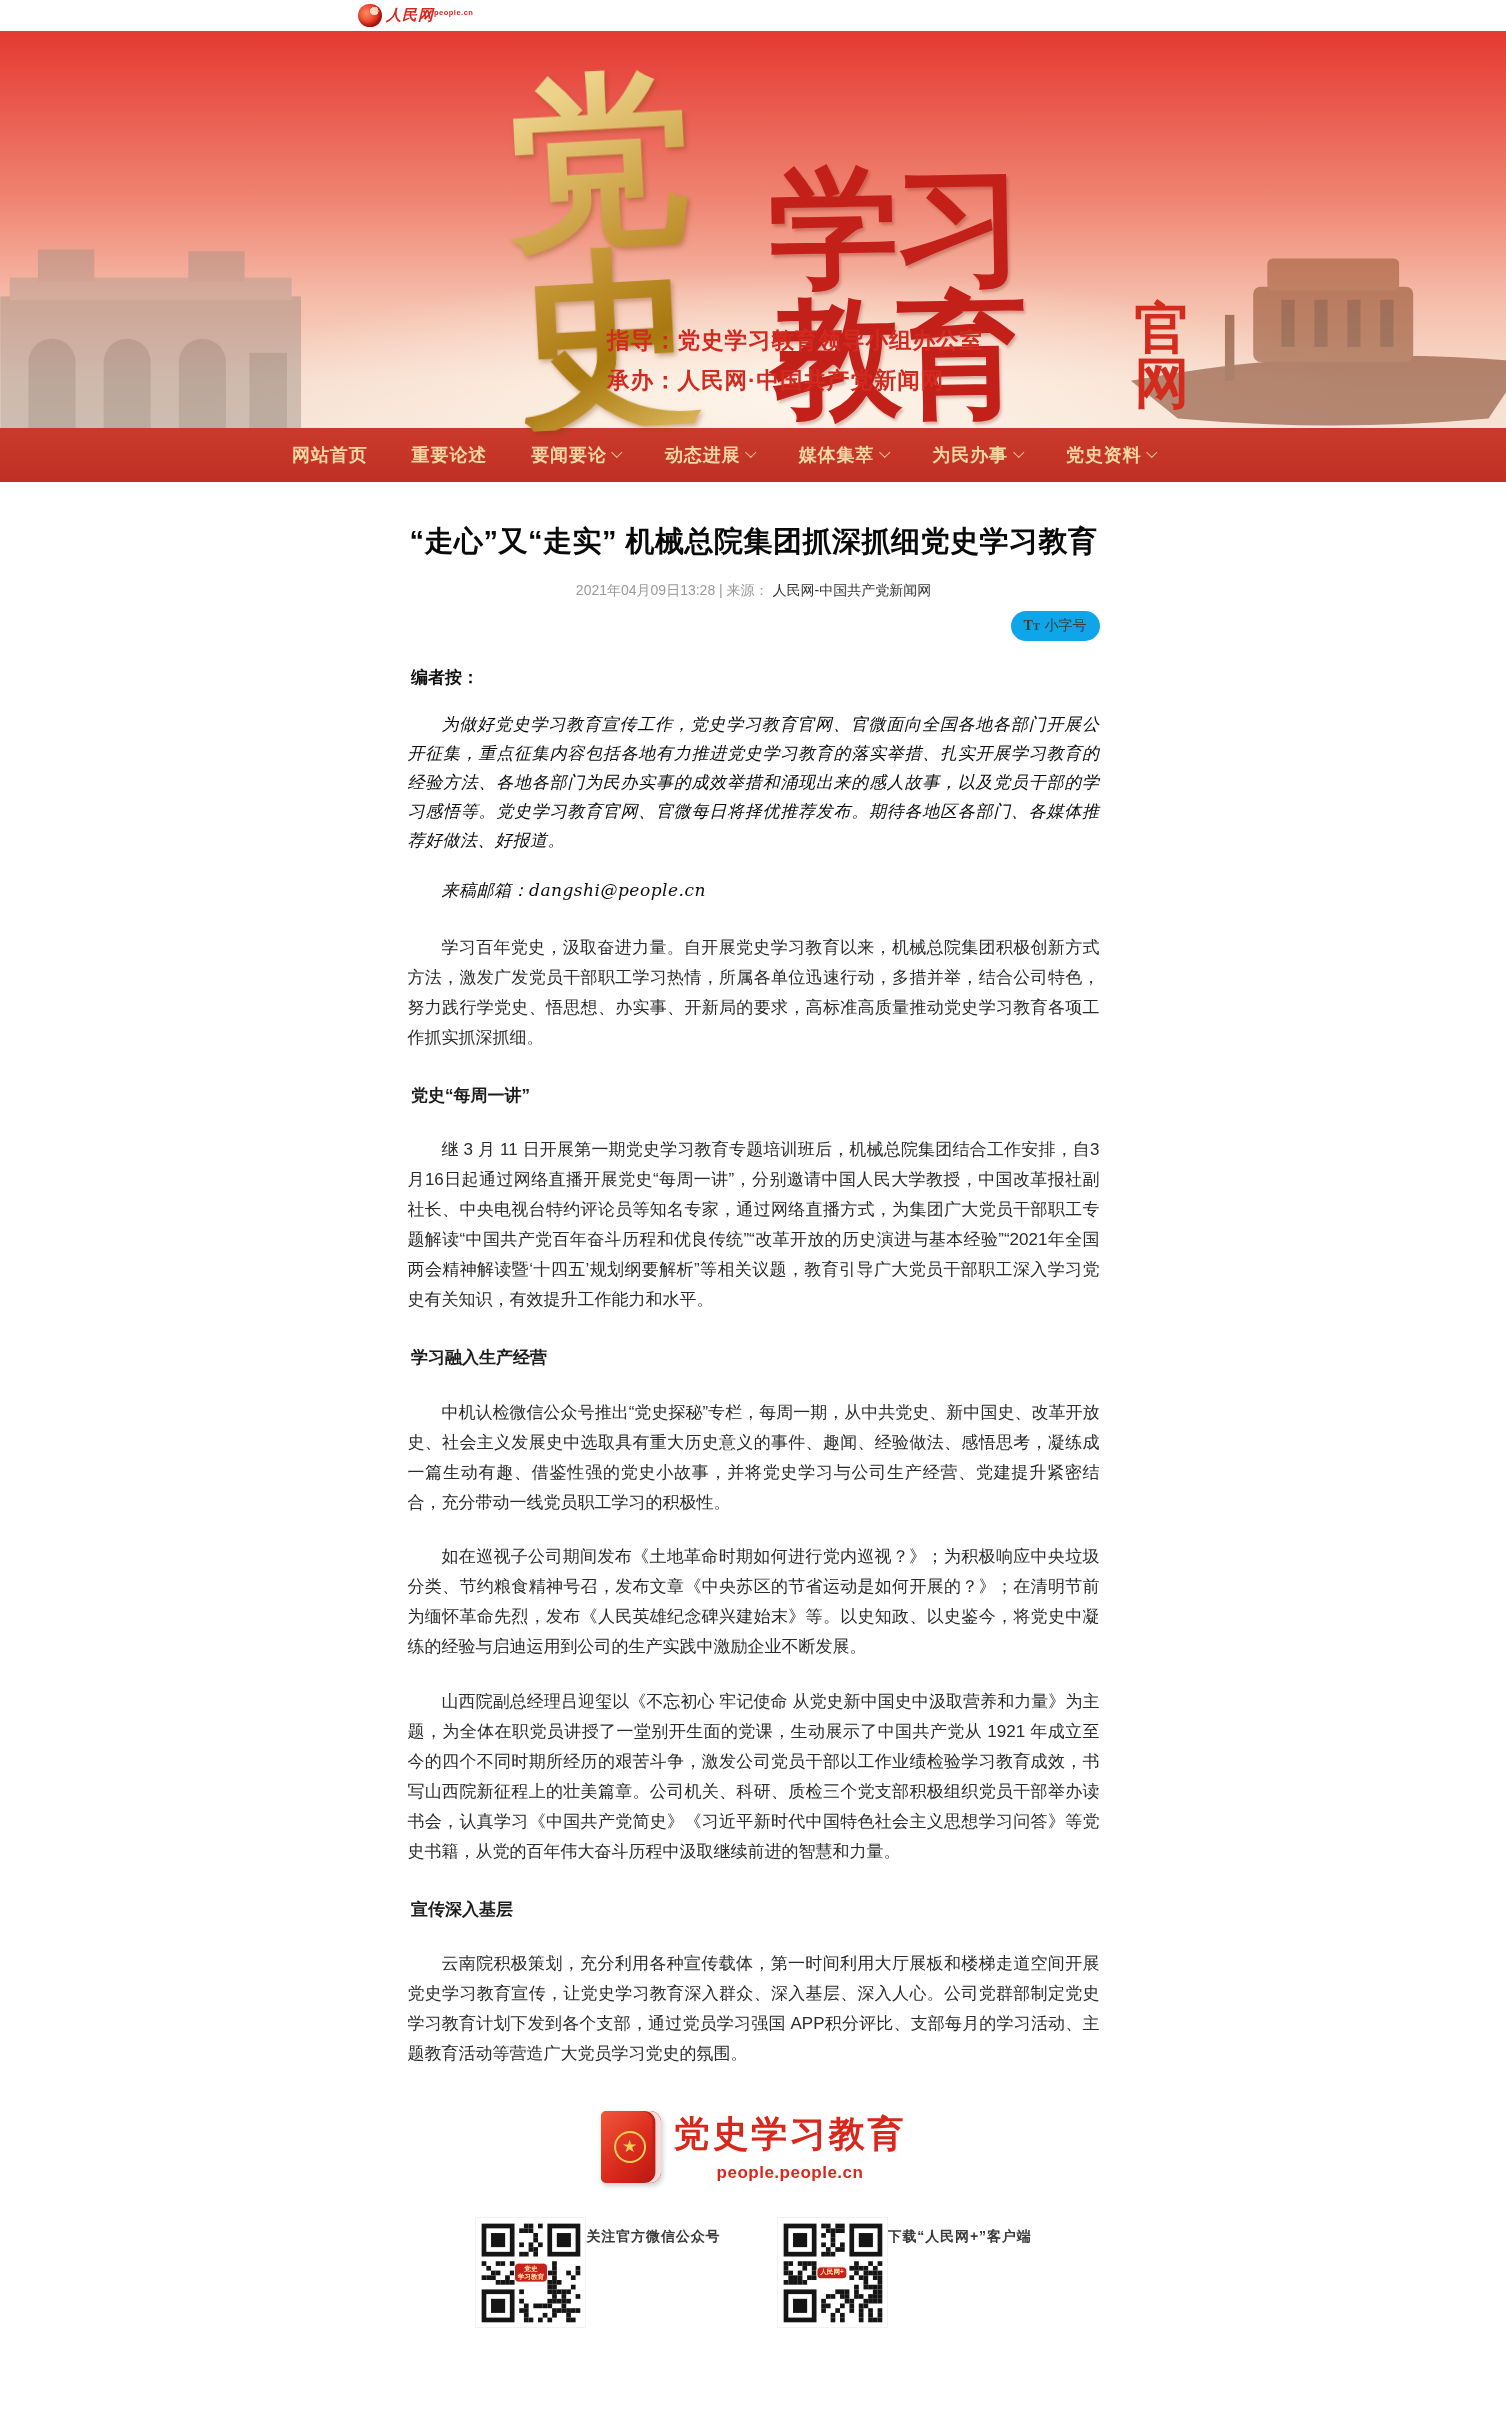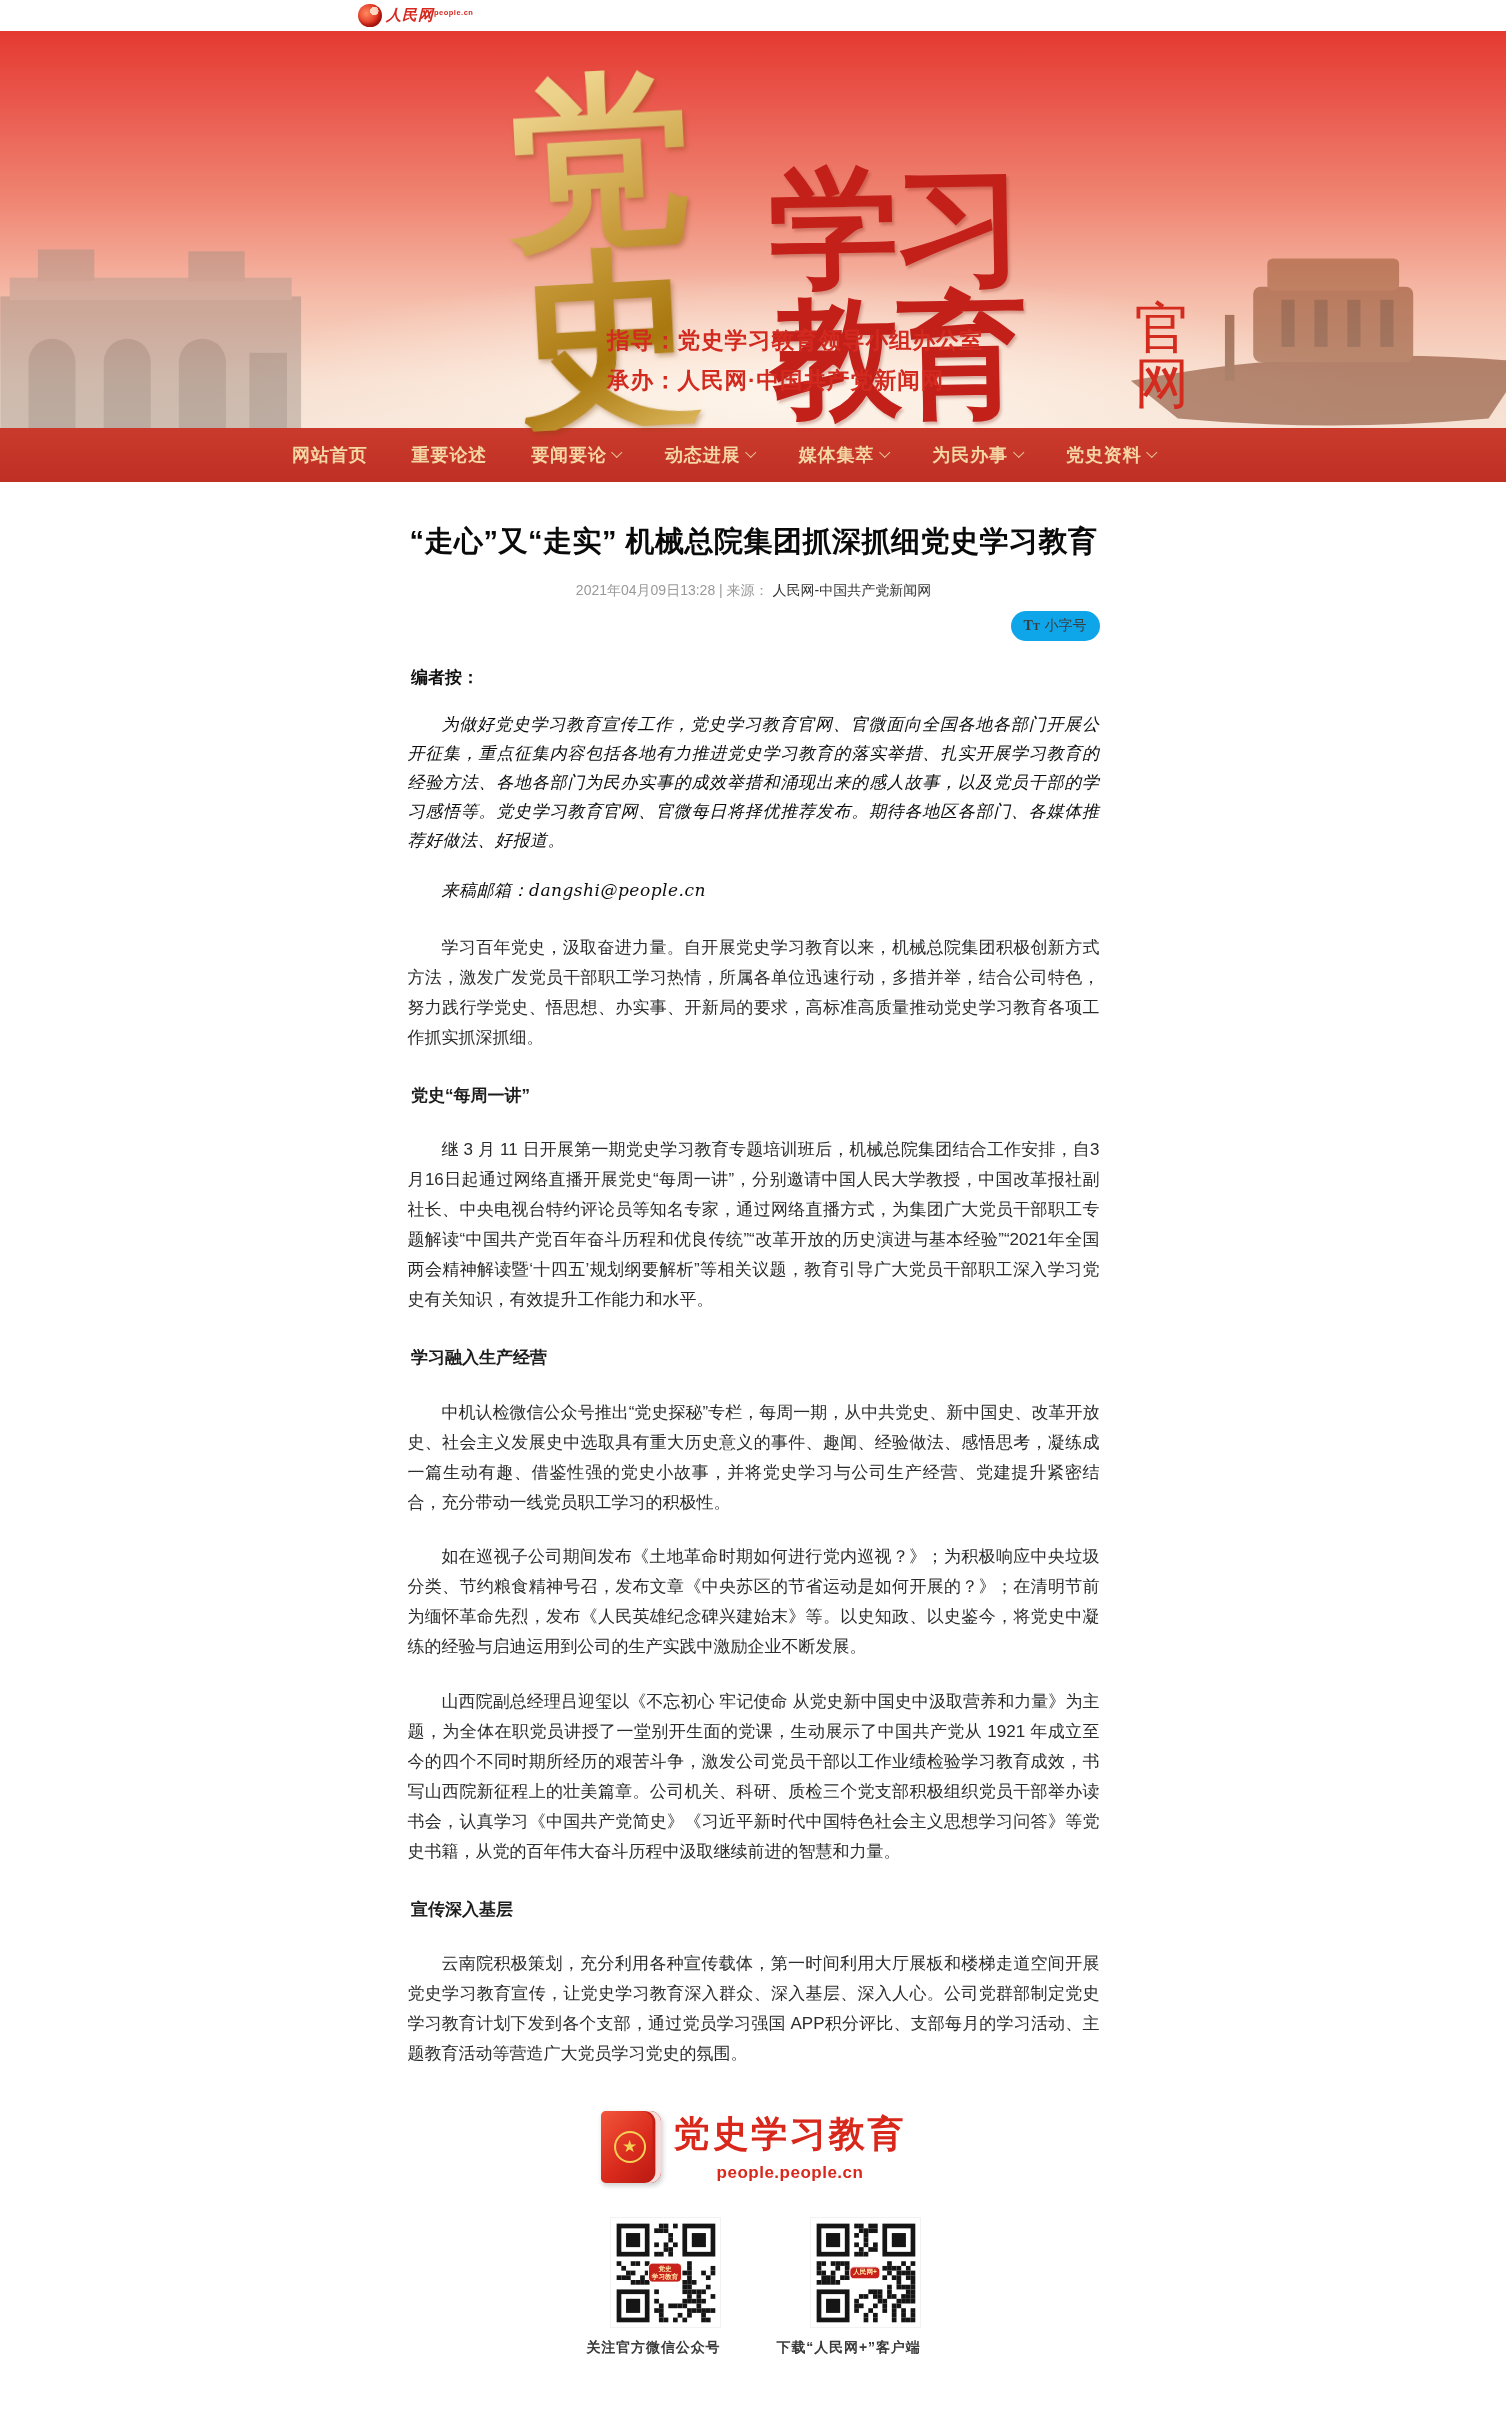--- a/index.html
+++ b/index.html
@@ -30,21 +30,21 @@
   .deco-building { left:0; }
   .deco-boat { right:-38px; opacity:.55; }
   .cal { position:absolute; left:217px; top:38px; display:flex; align-items:flex-end; z-index:3;
     font-family:"DejaVu Serif","Liberation Serif",serif; font-weight:bold; }
   .cal-gold { font-size:188px; line-height:.95; letter-spacing:-7.5px; transform:rotate(-3deg);
     background:linear-gradient(155deg,#ecd28a 10%,#c79a3a 45%,#a9780f 70%,#e0bc62 95%);
     -webkit-background-clip:text; background-clip:text; color:transparent;
     filter:drop-shadow(2.8px 3.8px 2.8px rgba(120,60,0,.35)); }
   .cal-red { font-size:130px; line-height:1; letter-spacing:-3.8px; margin-left:5.6px; margin-bottom:5.6px;
     color:#c3201a; transform:rotate(-1deg); text-shadow:1.9px 2.8px 2.8px rgba(120,10,0,.25); }
-  .cal-badge { font-size:55px; line-height:1; color:#d42b1f; font-weight:400; margin-left:7.5px; margin-bottom:15px;
+  .cal-badge { font-size:55px; line-height:1; color:#d42b1f; font-weight:700; margin-left:7.5px; margin-bottom:15px;
     font-family:"Liberation Sans",sans-serif; letter-spacing:1.9px; }
   .banner-info { position:absolute; left:315px; top:290px; z-index:3; }
   .info-line { color:#d32a20; font-size:22.6px; font-weight:bold; line-height:40px; letter-spacing:0.9px; }
 
   
   .nav { height:54px; background:linear-gradient(180deg,#ca3a2c,#bf2f24); }
   .nav .container { display:flex; align-items:center; height:54px; gap:44px; }
   .nav-item { display:flex; align-items:center; gap:6.6px; color:#f4d6a4; font-size:18px; font-weight:bold;
     text-decoration:none; cursor:pointer; letter-spacing:0.9px; }
   .chev { width:7.5px; height:7.5px; border-right:1.9px solid #e9c290; border-bottom:1.9px solid #e9c290;
@@ -77,21 +77,21 @@
     background:linear-gradient(135deg,#f2563a 0%,#d92a1d 55%,#b5170f 100%);
     box-shadow:inset -5.6px 0 0 rgba(255,255,255,.85), inset -8.5px 0 0 rgba(190,30,20,.9), 1.9px 2.8px 5.6px rgba(0,0,0,.18); }
   .book .emblem { position:absolute; left:50%; top:50%; transform:translate(-53%,-50%); width:32px; height:32px;
     border:2.8px solid #f6cf56; border-radius:50%; display:flex; align-items:center; justify-content:center;
     color:#f6cf56; font-size:17px; }
   .f-brand-txt { display:flex; flex-direction:column; align-items:center; }
   .f-brand-title { color:#d8281c; font-size:36px; font-weight:900; letter-spacing:2.8px; }
   .f-brand-url { color:#d8281c; font-size:17px; font-weight:bold; margin-top:3.8px; letter-spacing:0.5px; }
 
   .qr-row { display:flex; justify-content:center; gap:56px; margin-top:34px; }
-  .qr-item { display:flex; flex-direction:column; align-items:flex-end; }
+  .qr-item { display:flex; flex-direction:row; align-items:flex-start; }
   .qr-box { width:111px; height:111px; background:#fff; position:relative; border:0.9px solid #f2f2f2; }
   .qr-badge { position:absolute; left:50%; top:50%; transform:translate(-50%,-50%); background:#c8201a;
     border:1.9px solid #fff; border-radius:4.7px; min-width:28px; padding:1.9px 2.8px; text-align:center; }
   .qr-badge .bl { display:block; color:#ffe9a8; font-size:6.6px; line-height:7.5px; font-weight:bold; white-space:nowrap; }
   .qr-caption { margin-top:11.3px; font-size:14px; color:#3a3a3a; font-weight:bold; letter-spacing:0.9px; }
 </style>
 </head>
 <body>
 
 <div class="page">

